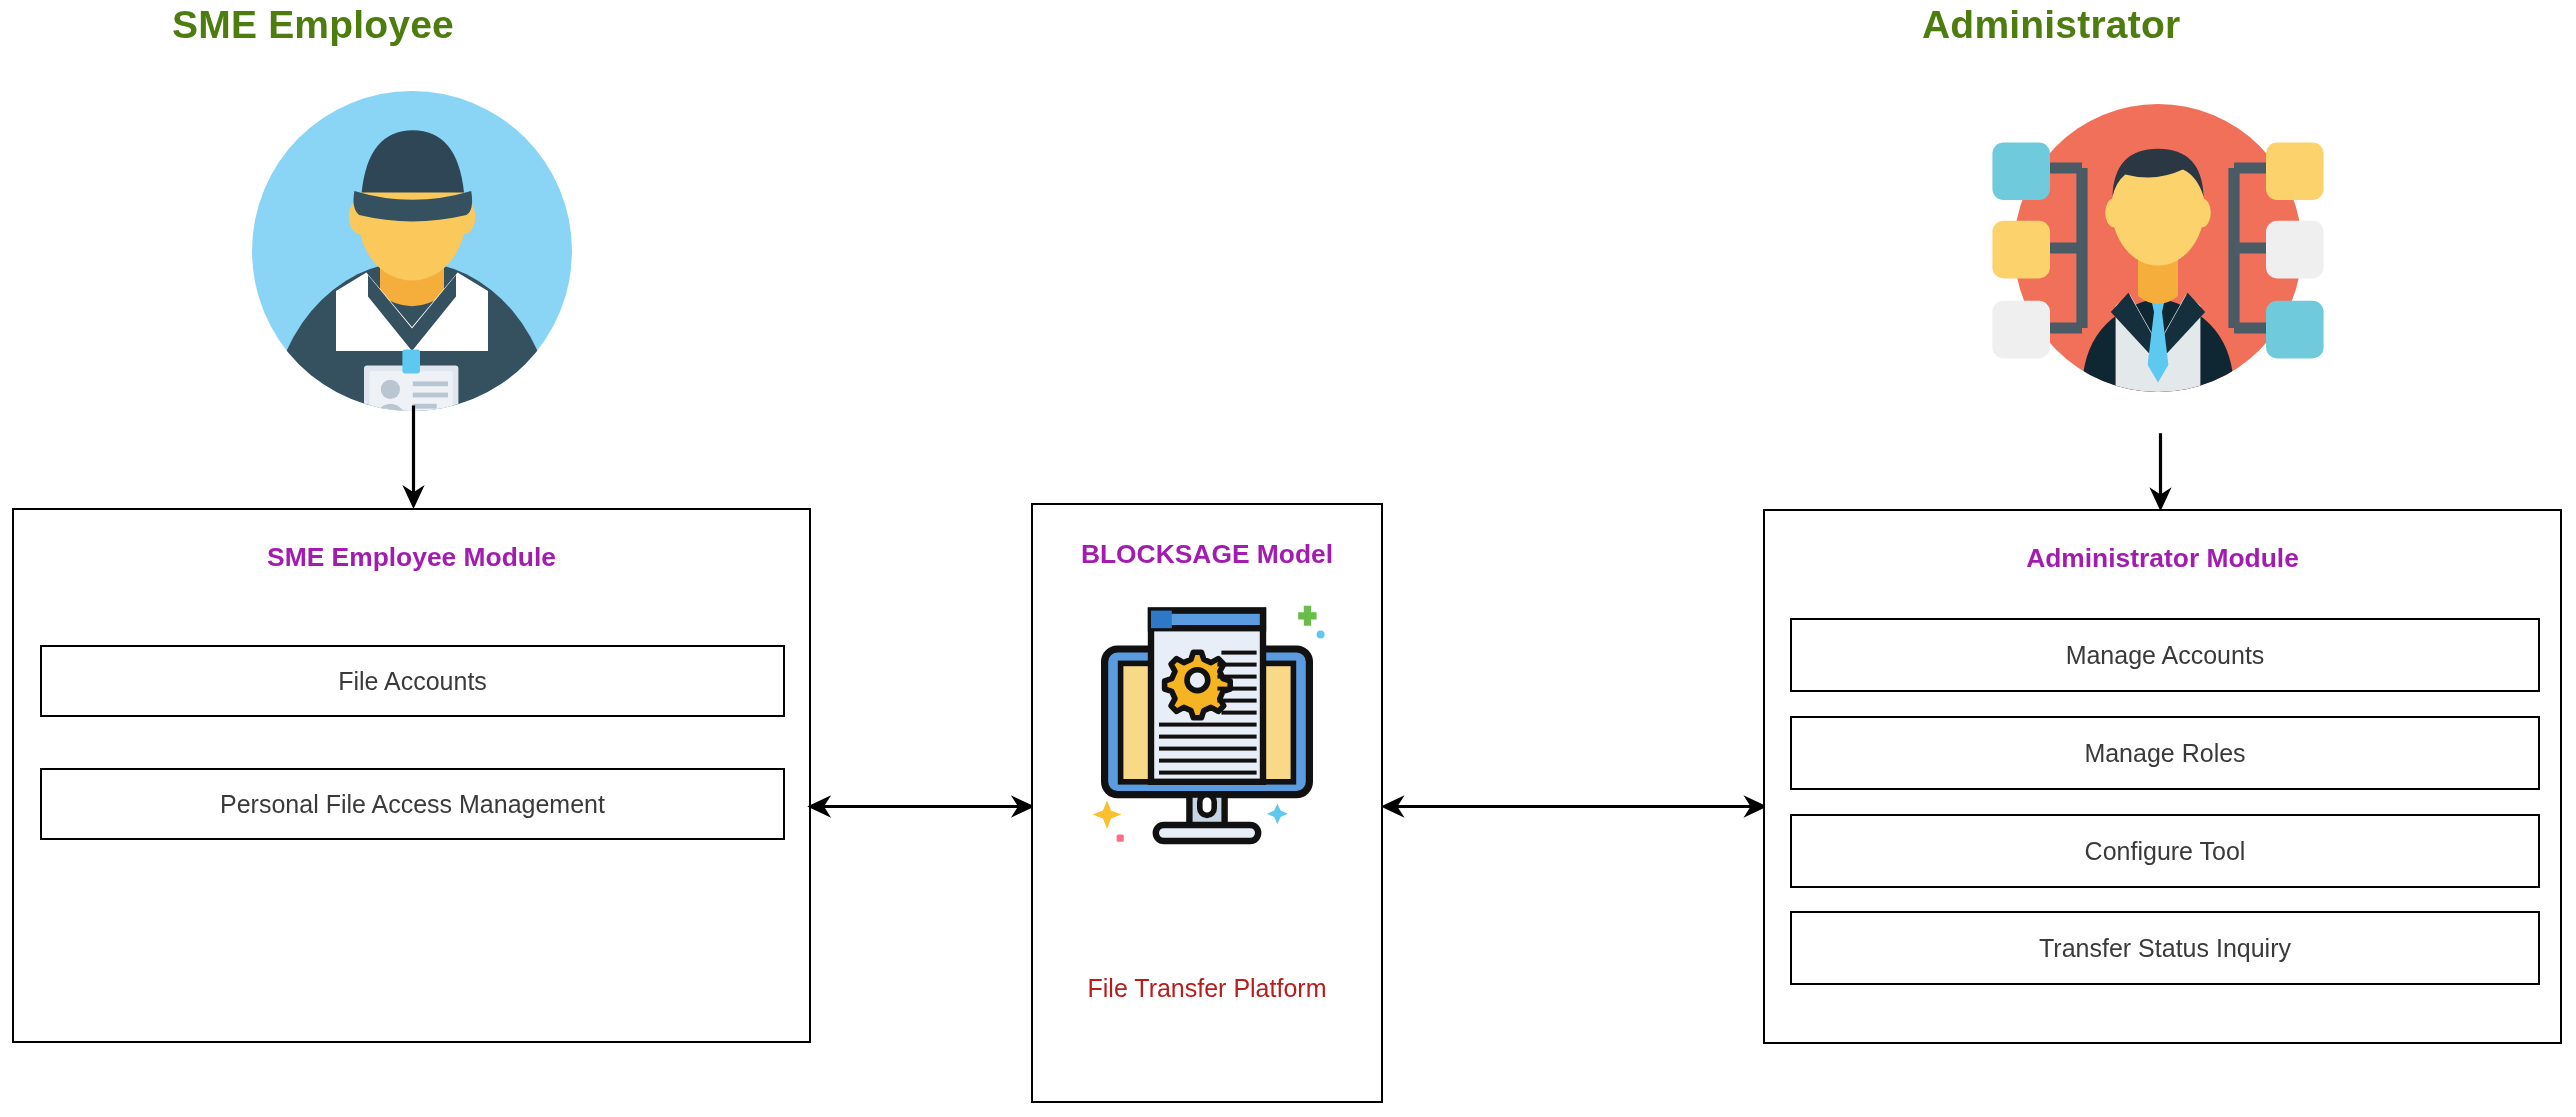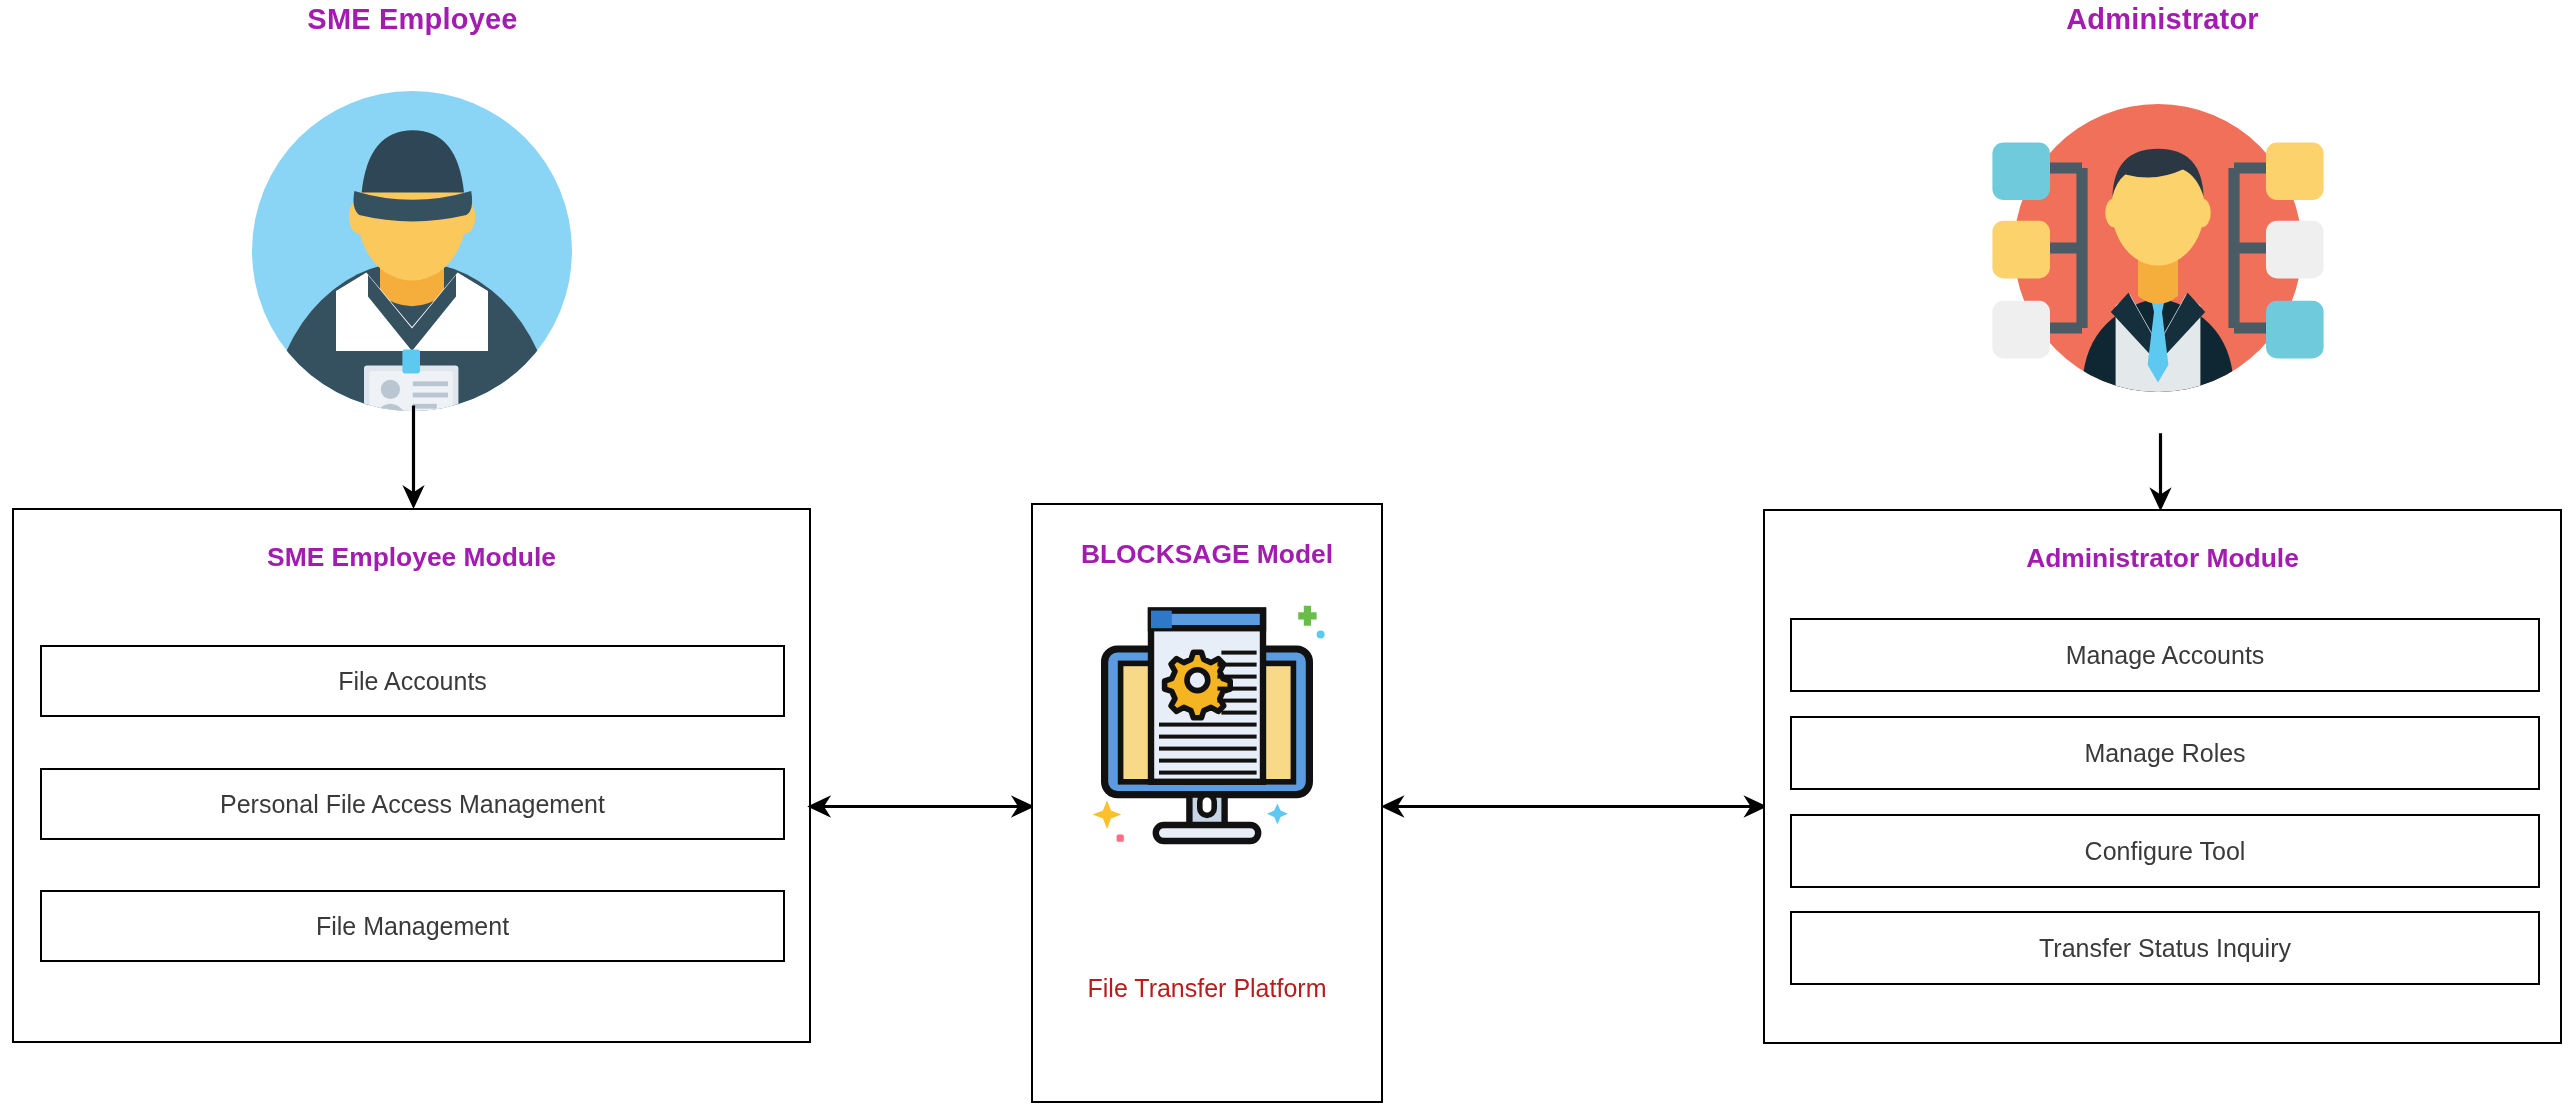--- a/index.html
+++ b/index.html
@@ -14,24 +14,24 @@
     position: relative;
     width: 2576px;
     height: 1117px;
     background: #ffffff;
     overflow: hidden;
   }
 
   
   .actor-title {
     position: absolute;
-    font-size: 29px;
+    font-size: 39px;
     font-weight: bold;
-    color: #a21caf;
-    text-align: center;
+    color: #4d7c0f;
+    text-align: left;
     letter-spacing: 0.2px;
     white-space: nowrap;
   }
   #sme-actor-title { left: 172px; top: 3.2px; width: 481px; }
   #admin-actor-title { left: 1922px; top: 3.2px; width: 481px; }
 
   
   .avatar-wrap {
     position: absolute;
   }
@@ -150,23 +150,20 @@
     <div class="module-title" style="top:32px;">SME Employee Module</div>
 
     <div class="sub-box" style="left:26px; top:135px; width:745px; height:72px;">
       <span class="sub-box-label">File Accounts</span>
     </div>
 
     <div class="sub-box" style="left:26px; top:258px; width:745px; height:72px;">
       <span class="sub-box-label">Personal File Access Management</span>
     </div>
 
-    <div class="sub-box" style="left:26px; top:380px; width:745px; height:72px;">
-      <span class="sub-box-label">File Management</span>
-    </div>
   </div>
 
   <div class="h-arrow" style="left:805px; top:789px;">
     <svg width="232" height="35" viewBox="0 0 290 44" xmlns="http://www.w3.org/2000/svg">
       <line x1="22" y1="22" x2="268" y2="22" stroke="#000000" stroke-width="4"></line>
       <path d="M2 22 L32 8 L23 22 L32 36 Z" fill="#000000"></path>
       <path d="M288 22 L258 8 L267 22 L258 36 Z" fill="#000000"></path>
     </svg>
   </div>
 

